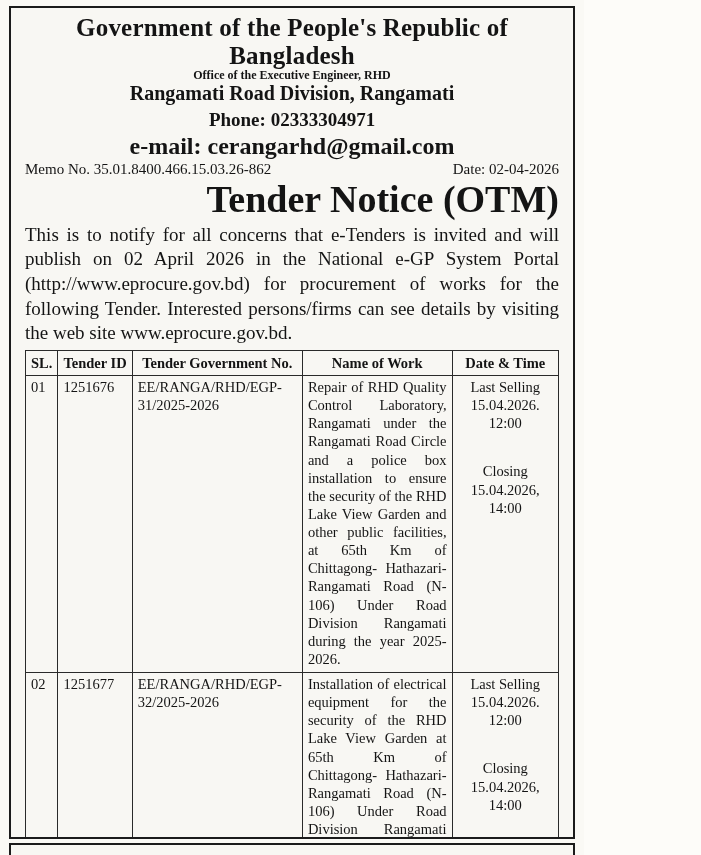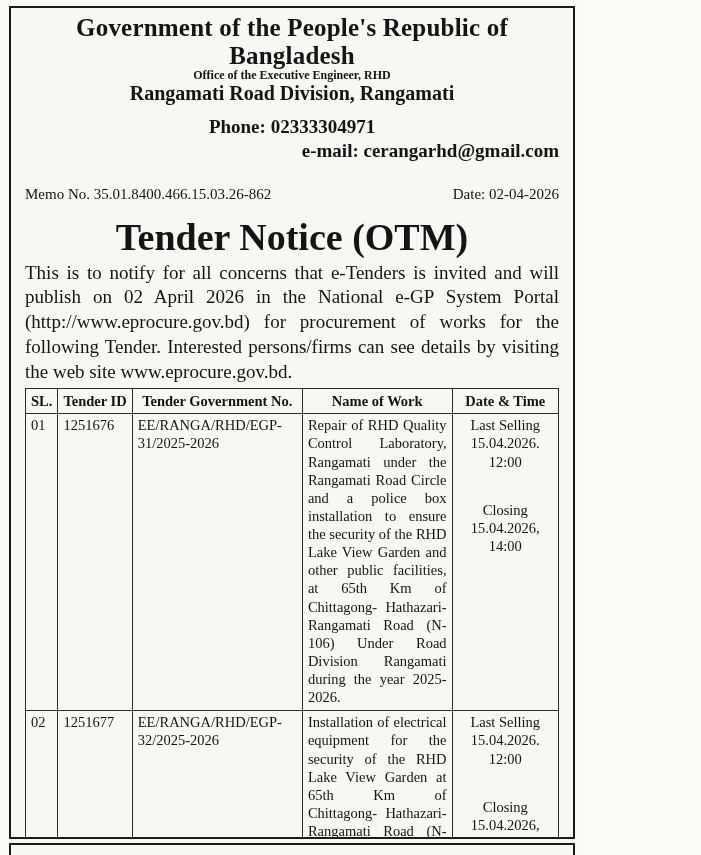--- a/index.html
+++ b/index.html
@@ -29,35 +29,35 @@
     margin: 4px 9px 0 9px;
     border: 2px solid #1b1b1b;
     border-bottom: none;
     height: 12px;
     background: #f8f7f3;
   }
   .header { text-align: center; }
   .h1 { font-size: 25px; font-weight: bold; line-height: 1.1; letter-spacing: 0.2px; }
   .h2 { font-size: 12px; font-weight: bold; line-height: 1.1; }
   .h3 { font-size: 20px; font-weight: bold; line-height: 1.1; }
-  .phone { font-size: 19px; font-weight: bold; line-height: 1.15; margin-top: 12px; }
-  .email { font-size: 19px; font-weight: bold; line-height: 1.15; margin-top: 2px; text-align: right; }
+  .phone { font-size: 19px; font-weight: bold; line-height: 1.15; margin-top: 5px; }
+  .email { font-size: 24px; font-weight: bold; line-height: 1.15; margin-top: 2px; }
   .memo-row {
     display: flex;
     justify-content: space-between;
     font-size: 15px;
-    margin-top: 24px;
+    margin-top: 0;
     align-items: flex-end;
   }
   .title {
-    text-align: center;
+    text-align: right;
     font-size: 38px;
     font-weight: bold;
     line-height: 1.05;
-    margin: 15px 0 3px 0;
+    margin: 2px 0 3px 0;
   }
   .intro {
     font-size: 19px;
     line-height: 1.3;
     text-align: justify;
   }
   table.tender {
     border-collapse: collapse;
     width: 100%;
     margin-top: 4px;

